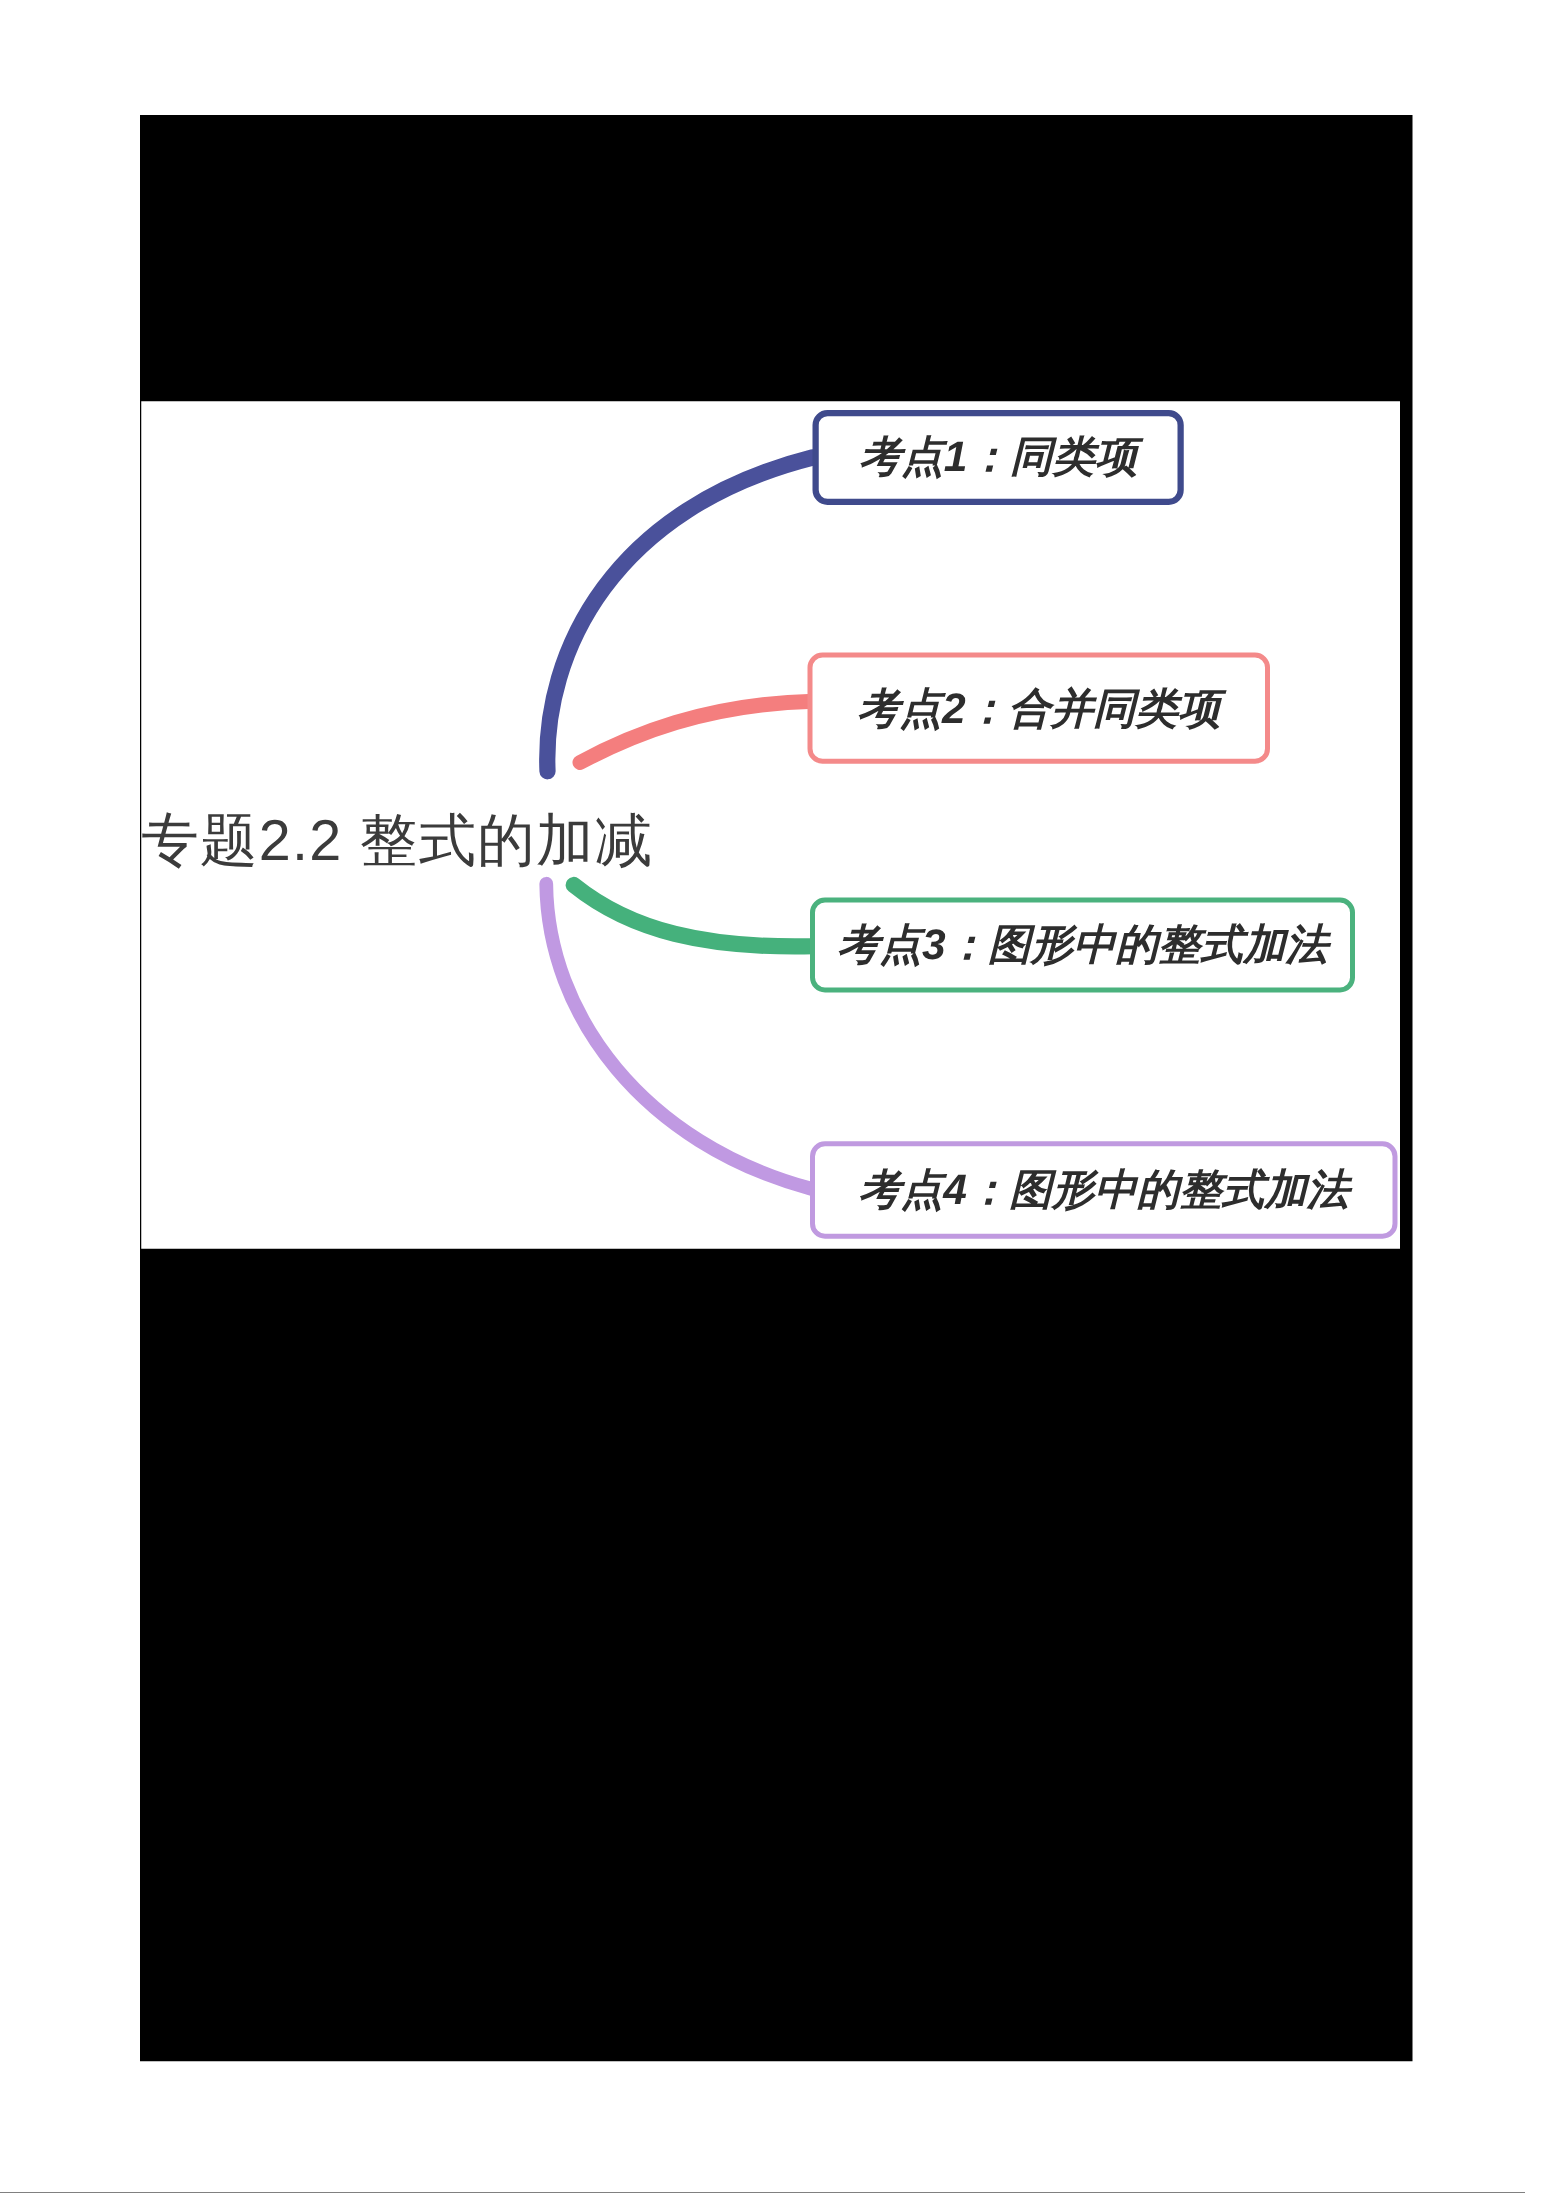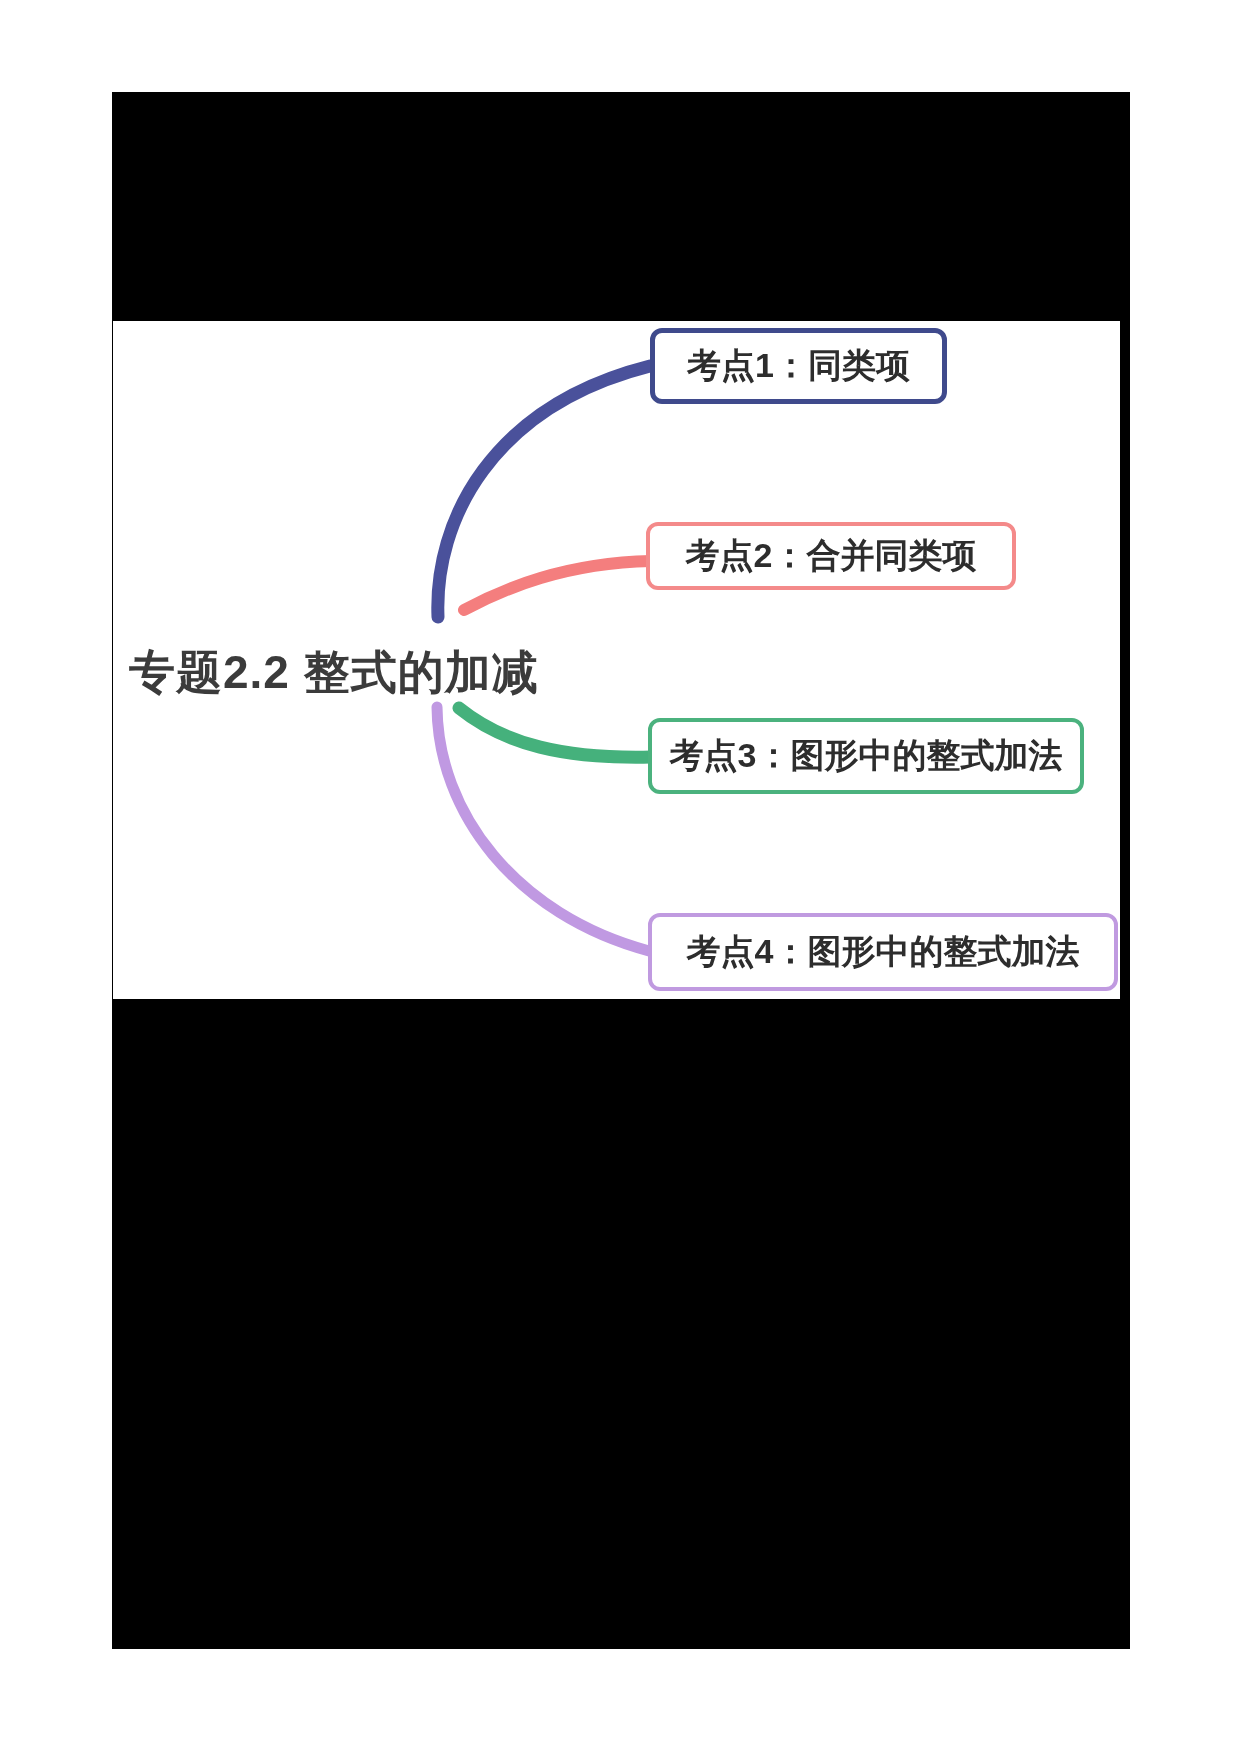--- a/index.html
+++ b/index.html
@@ -32,47 +32,48 @@
   }
   .branch-svg {
     position: absolute;
     left: 0;
     top: 0;
     width: 1007px;
     height: 678px;
   }
   .root-title {
     position: absolute;
-    left: 16px;
+    left: 0;
     top: 321px;
     width: 400px;
     font-size: 46px;
-    font-weight: bold;
+    font-weight: normal;
     color: #3b3b3b;
     letter-spacing: 1px;
     white-space: nowrap;
   }
   .map-node {
     position: absolute;
     box-sizing: border-box;
     background: #ffffff;
     border: 4px solid #999;
     border-radius: 12px;
     display: flex;
     align-items: center;
     justify-content: center;
+    font-style: italic;
   }
   .map-node .node-label {
     font-size: 34px;
     font-weight: bold;
     color: #2d2d2d;
     white-space: nowrap;
   }
   .node-1 { left: 537px; top: 7px;   width: 297px; height: 76px; border-width: 5px; }
-  .node-2 { left: 533px; top: 201px; width: 370px; height: 68px; }
+  .node-2 { left: 533px; top: 201px; width: 370px; height: 89px; }
   .node-3 { left: 535px; top: 397px; width: 436px; height: 76px; }
   .node-4 { left: 535px; top: 592px; width: 470px; height: 78px; }
 </style>
 </head>
 <body>
 
 <div class="black-panel" style="background-color: rgb(0, 0, 0);"></div>
 
 <div class="mindmap-area" style="background-color: rgb(255, 255, 255);">
 

